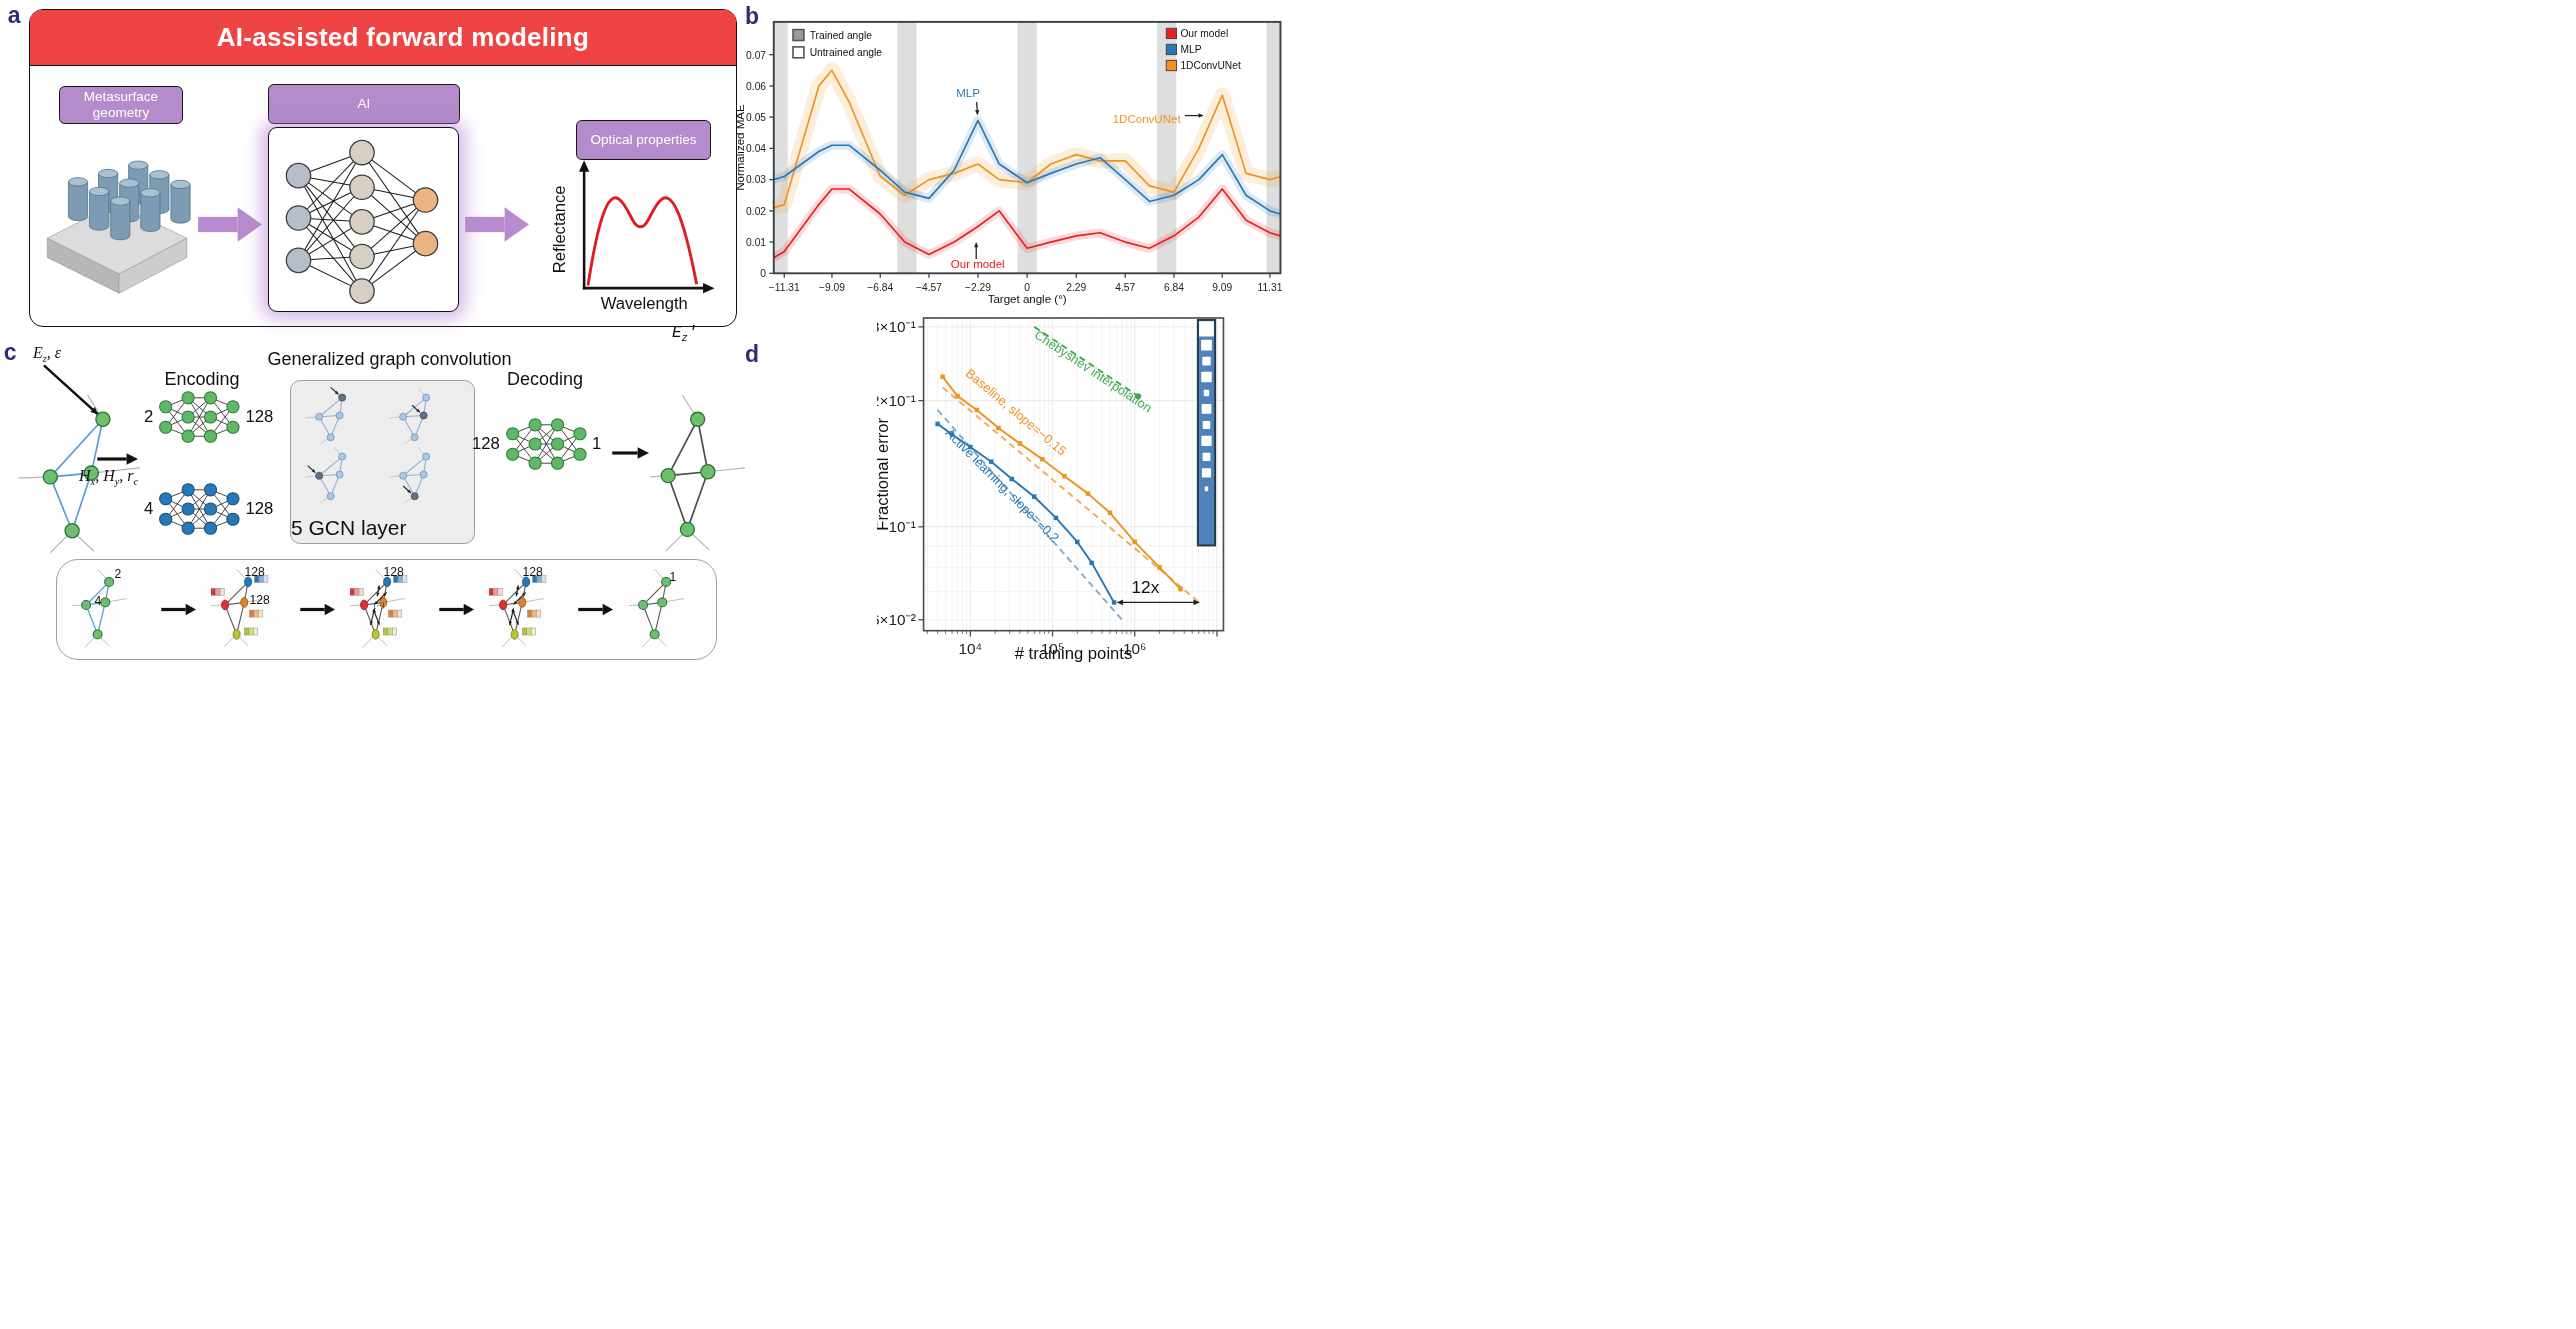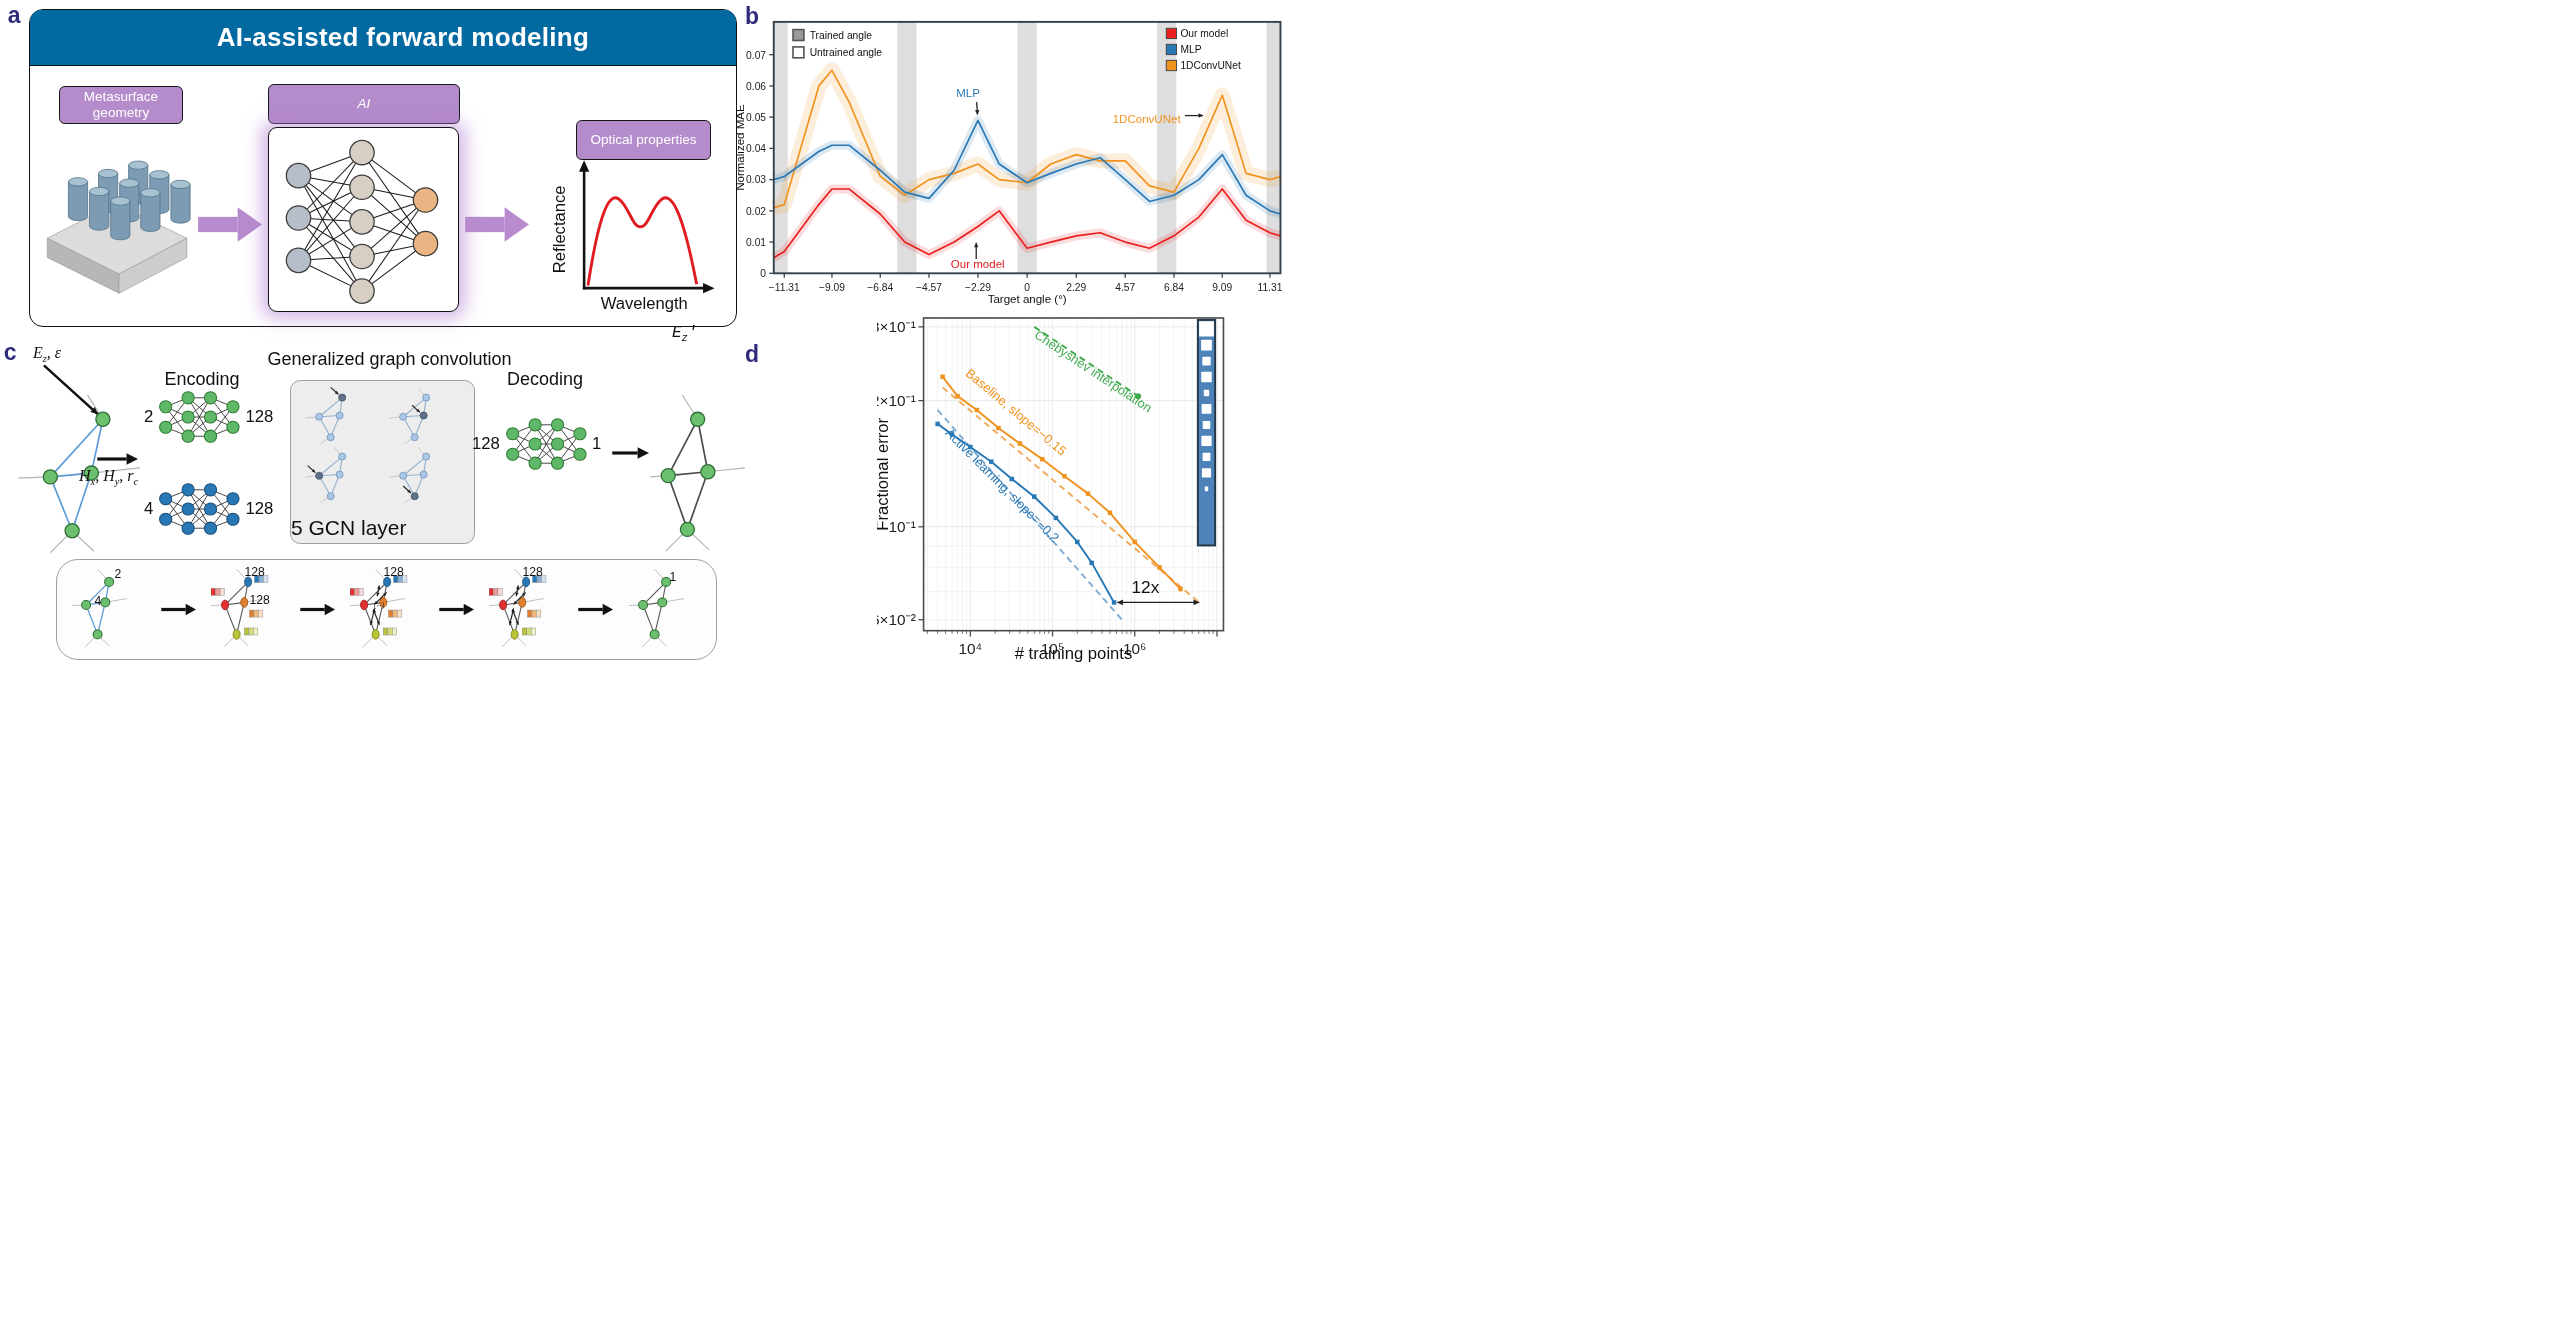--- a/index.html
+++ b/index.html
@@ -45,27 +45,27 @@
 <body>
 
 <div id="canvas">
 
   <div class="abs plabel" style="left: 7.7px; top: 3.8px; color: rgb(49, 43, 124);">a</div>
   <div class="abs plabel" style="left: 745px; top: 5.1px; color: rgb(49, 43, 124);">b</div>
   <div class="abs plabel" style="left: 3.8px; top: 341px; color: rgb(49, 43, 124);">c</div>
   <div class="abs plabel" style="left: 745px; top: 343px; color: rgb(49, 43, 124);">d</div>
 
   <div id="panel-a" class="abs">
-    <div class="pa-header" style="background: #0369a1; padding-left: 40px;">
+    <div class="pa-header" style="background: #ef4444; padding-left: 40px;">
       <span>AI-assisted forward modeling</span>
     </div>
     <div class="pa-box" style="left: 29px; top: 76px; width: 122px; height: 36px; background: rgb(180, 140, 203);">
         <span>Metasurface geometry</span>
       </div>
-    <div class="pa-box" style="left: 238px; top: 74px; width: 190px; height: 38px; background: rgb(180, 140, 203); font-style: italic;">
+    <div class="pa-box" style="left: 238px; top: 74px; width: 190px; height: 38px; background: rgb(180, 140, 203);">
         <span>AI</span>
       </div>
     <div class="pa-box" style="left: 546px; top: 74px; width: 133px; height: 38px; background: rgb(180, 140, 203); margin-top: 36px;">
         <span>Optical properties</span>
       </div>
 
     <svg id="metasurface" class="abs" style="left:7.7px;top:127px;" width="162" height="164" viewBox="0 0 252 256">
         <polygon points="14,158 120,104 232,158 126,214" fill="#dcdcdc" stroke="#9b9b9b" stroke-width="1"></polygon>
         <polygon points="14,158 126,214 126,244 14,188" fill="#b7b7b7" stroke="#9b9b9b" stroke-width="1"></polygon>
         <polygon points="126,214 232,158 232,188 126,244" fill="#cdcdcd" stroke="#9b9b9b" stroke-width="1"></polygon>

